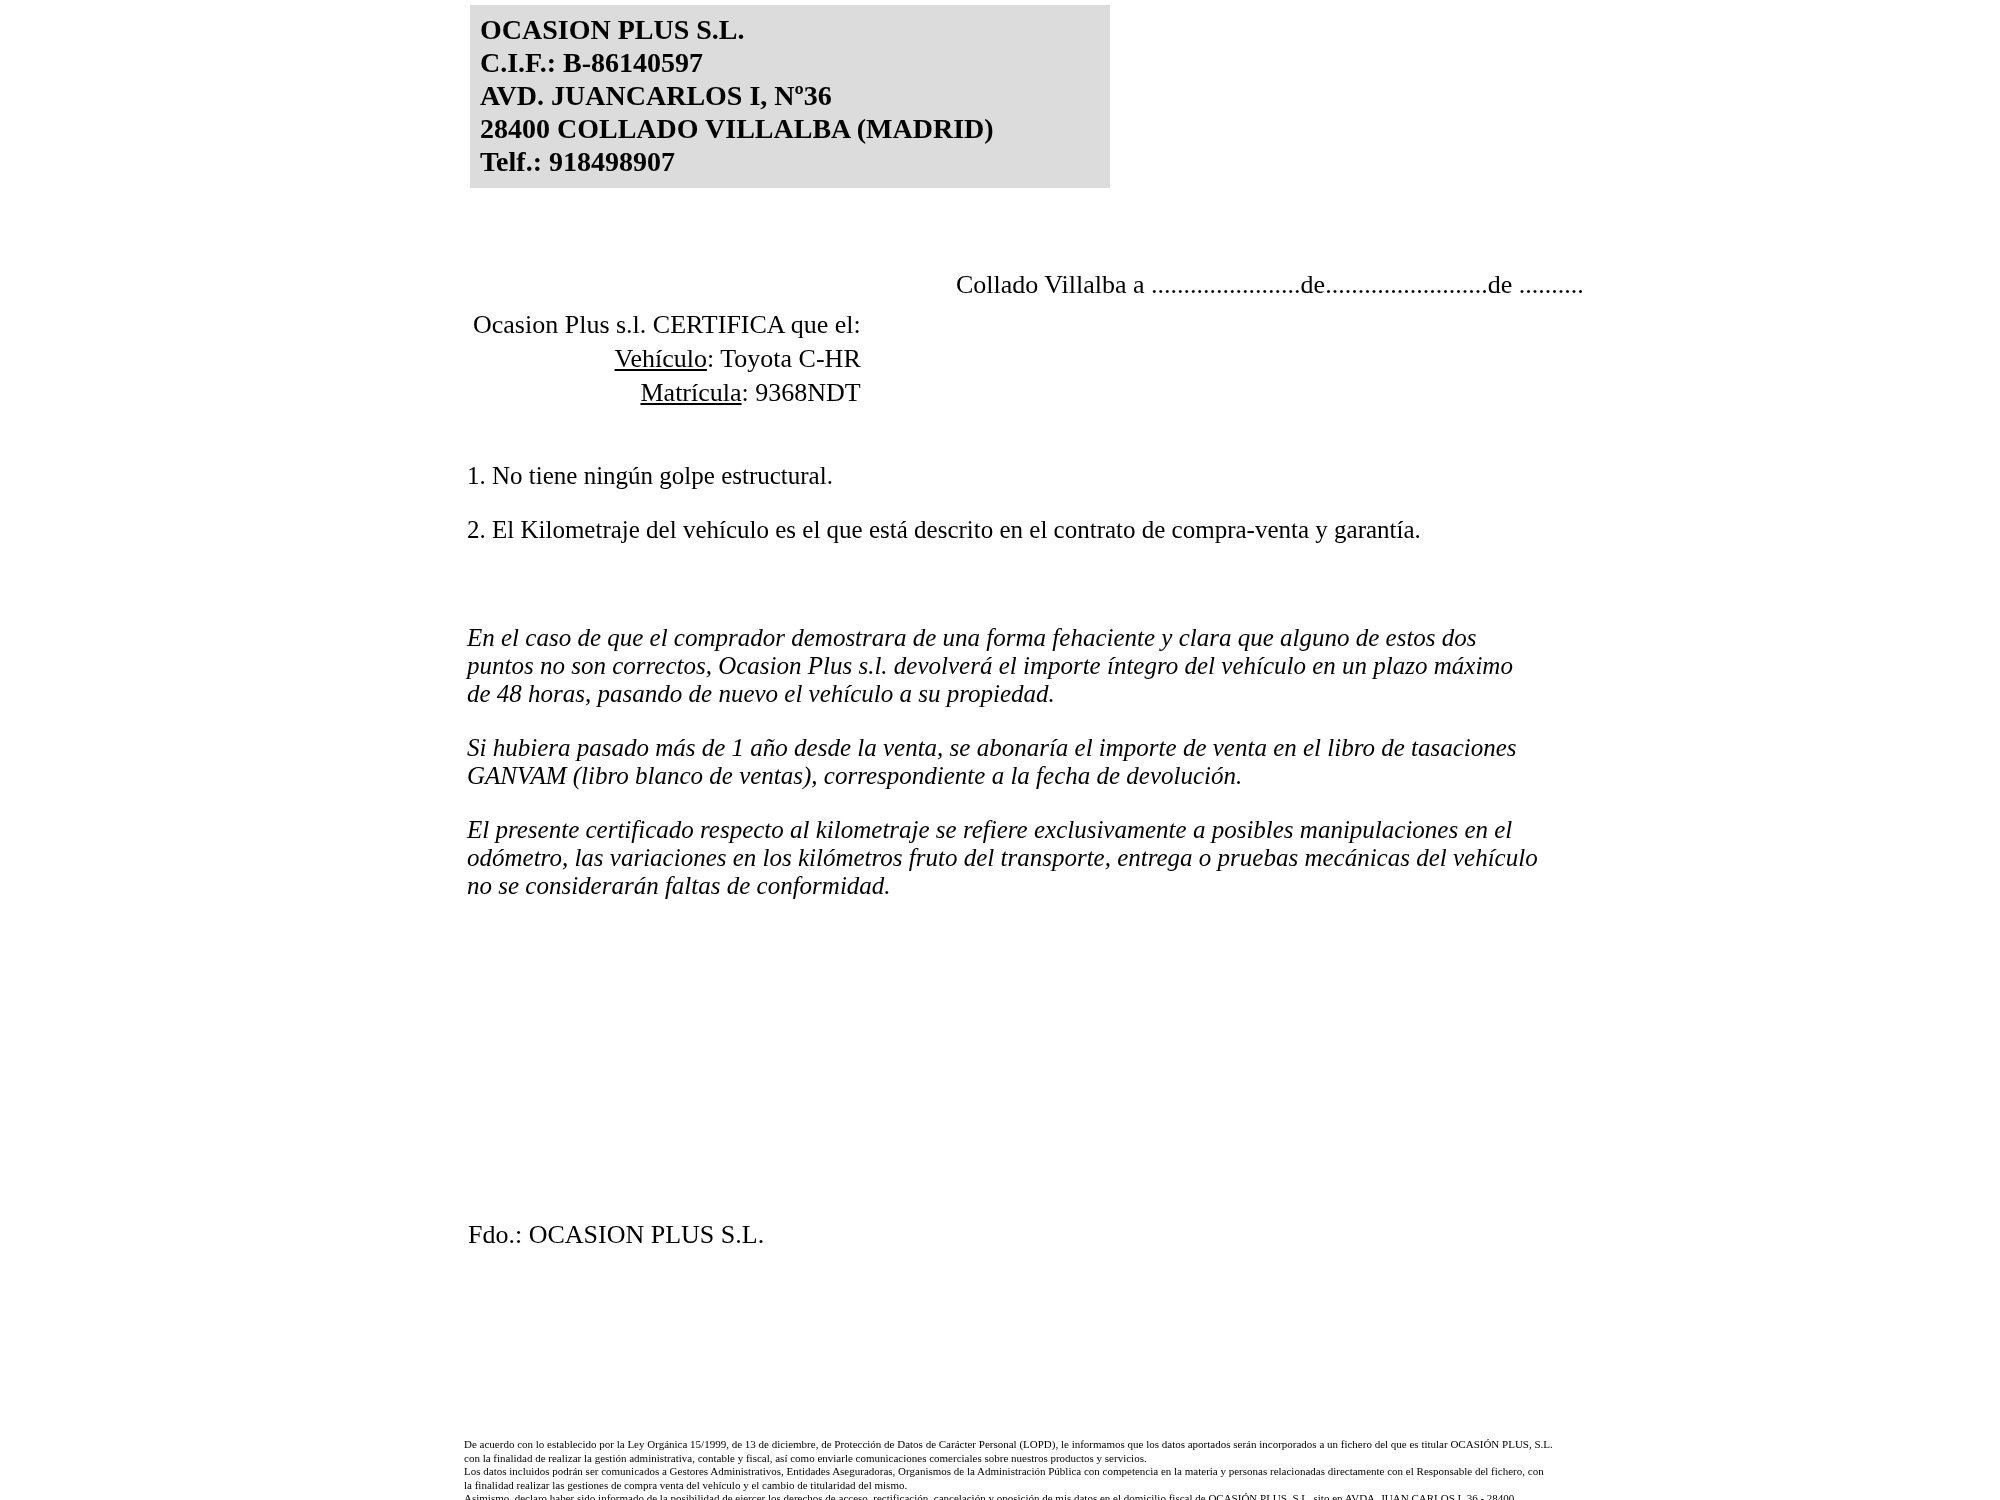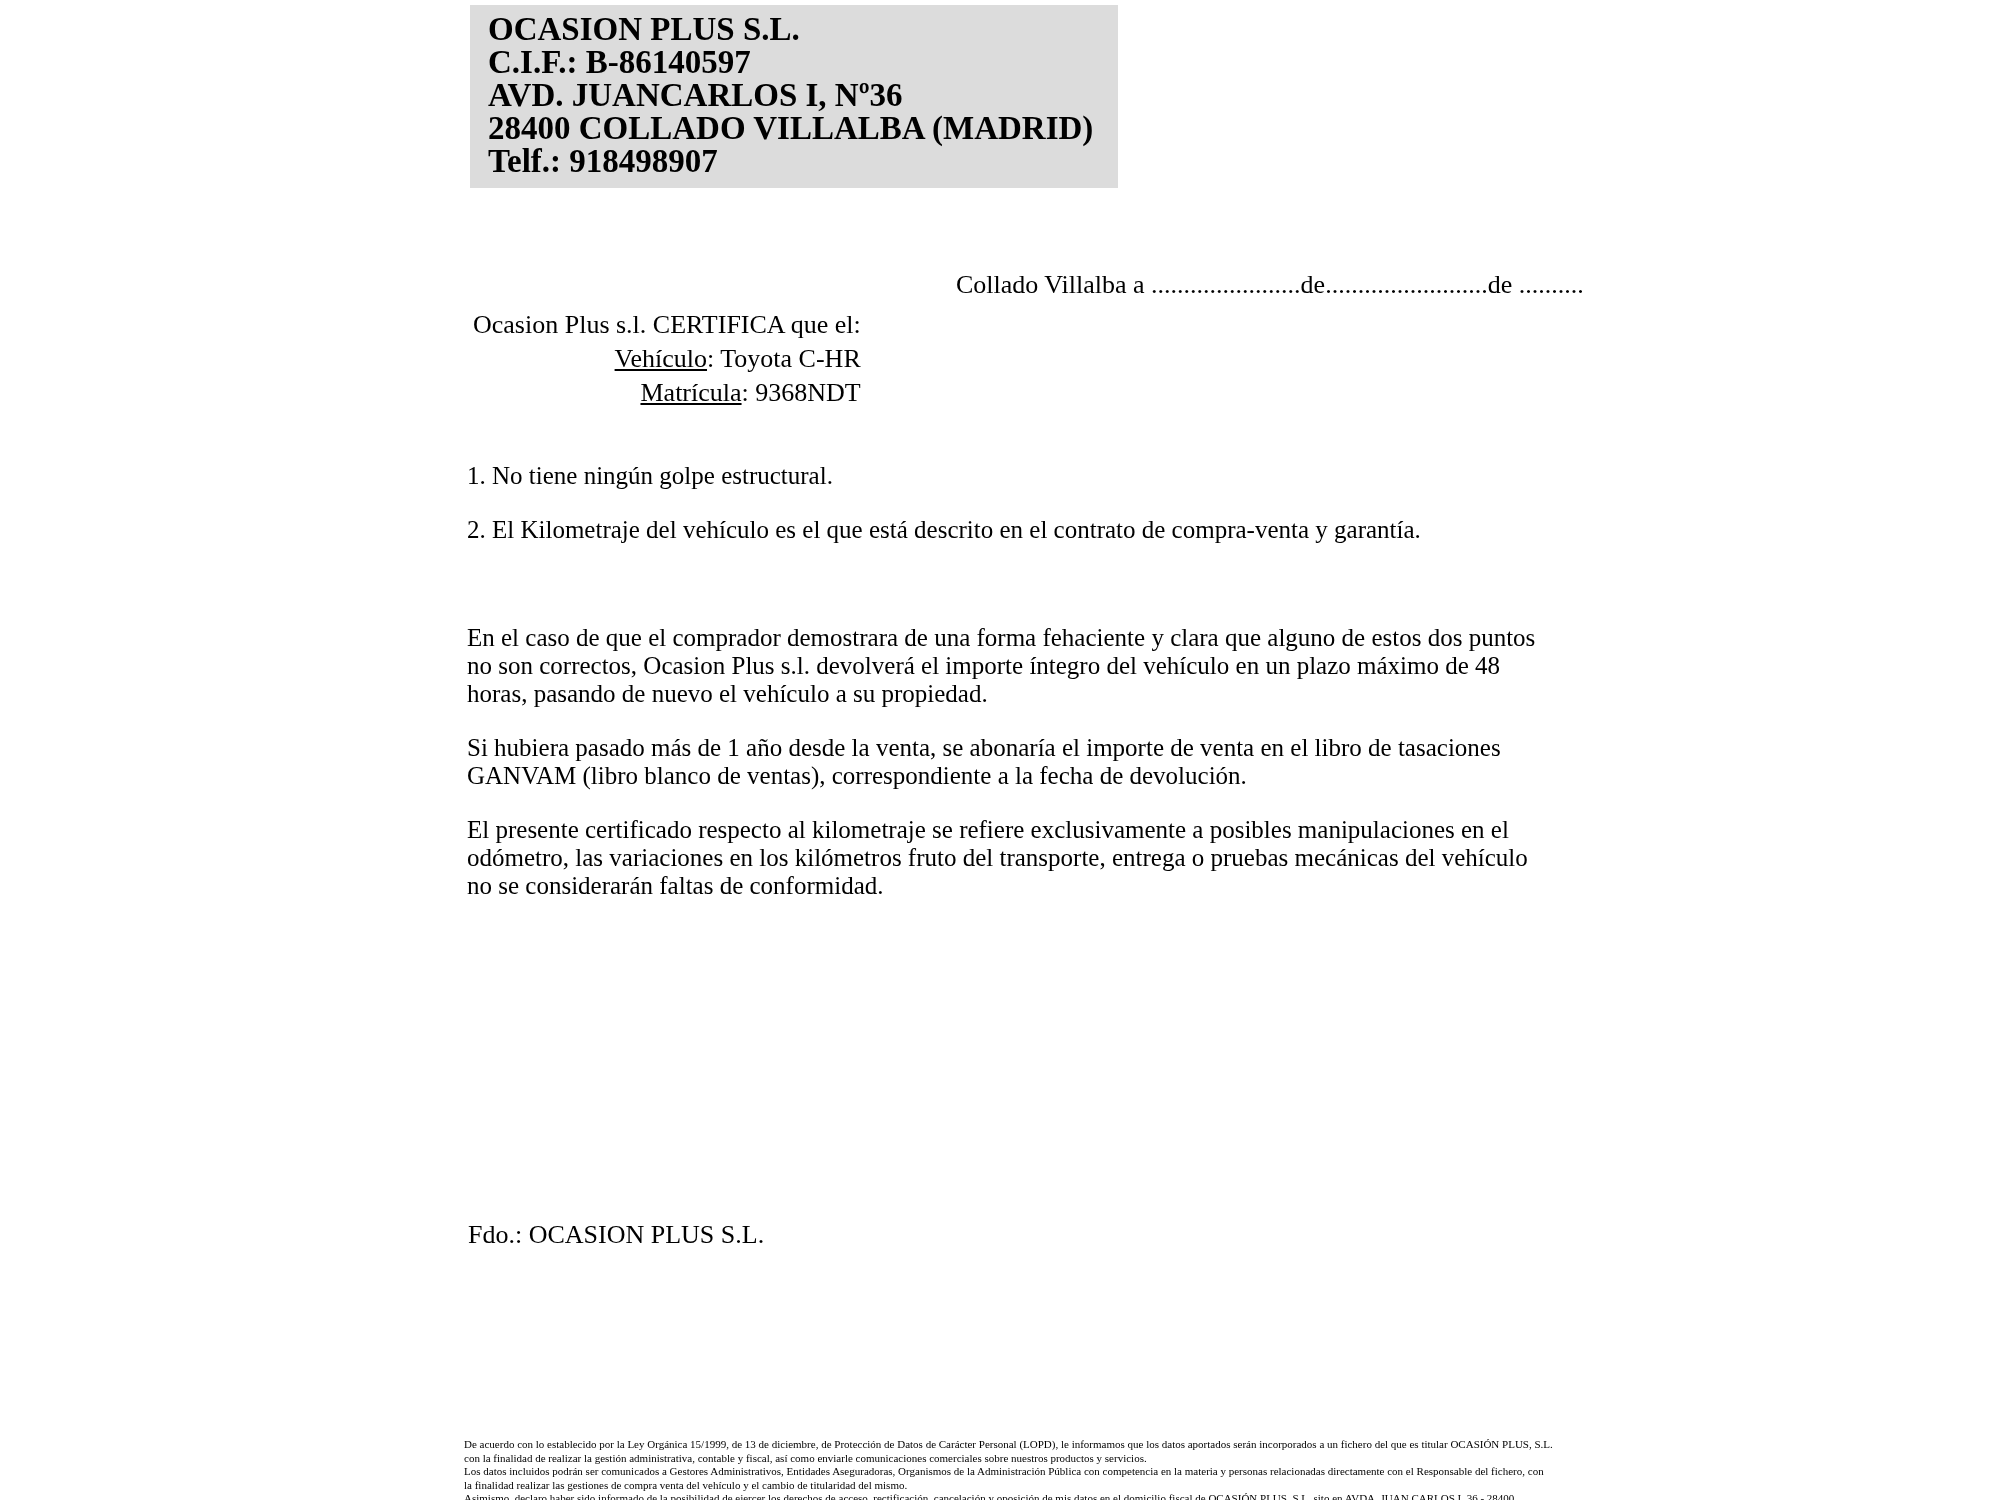--- a/index.html
+++ b/index.html
@@ -11,23 +11,23 @@
     font-family: "Liberation Serif", "DejaVu Serif", serif;
     color: #000000;
     overflow: hidden;
   }
   .header-box {
     position: absolute;
     left: 470px;
     top: 5px;
     width: 612px;
     background: #dcdcdc;
-    padding: 8px 18px 10px 18px;
+    padding: 8px 18px 10px 10px;
     font-weight: bold;
-    font-size: 33px;
+    font-size: 28px;
     line-height: 33px;
   }
   .header-box div { white-space: nowrap; }
   .date-line {
     position: absolute;
     left: 956px;
     top: 246px;
     font-size: 26px;
     white-space: nowrap;
     margin-top: 24px;
@@ -56,21 +56,21 @@
   }
   .points p { margin: 0 0 26px 0; }
   .body-paragraphs {
     position: absolute;
     left: 467px;
     top: 624px;
     width: 1075px;
     font-size: 25px;
     line-height: 28px;
   }
-  .body-paragraphs p { margin: 0 0 26px 0; }
+  .body-paragraphs p { margin: 0 0 26px 0; font-style: italic; }
   .signature {
     position: absolute;
     left: 468px;
     top: 1220px;
     font-size: 26px;
   }
   .legal-footer {
     position: absolute;
     left: 464px;
     top: 1438px;

